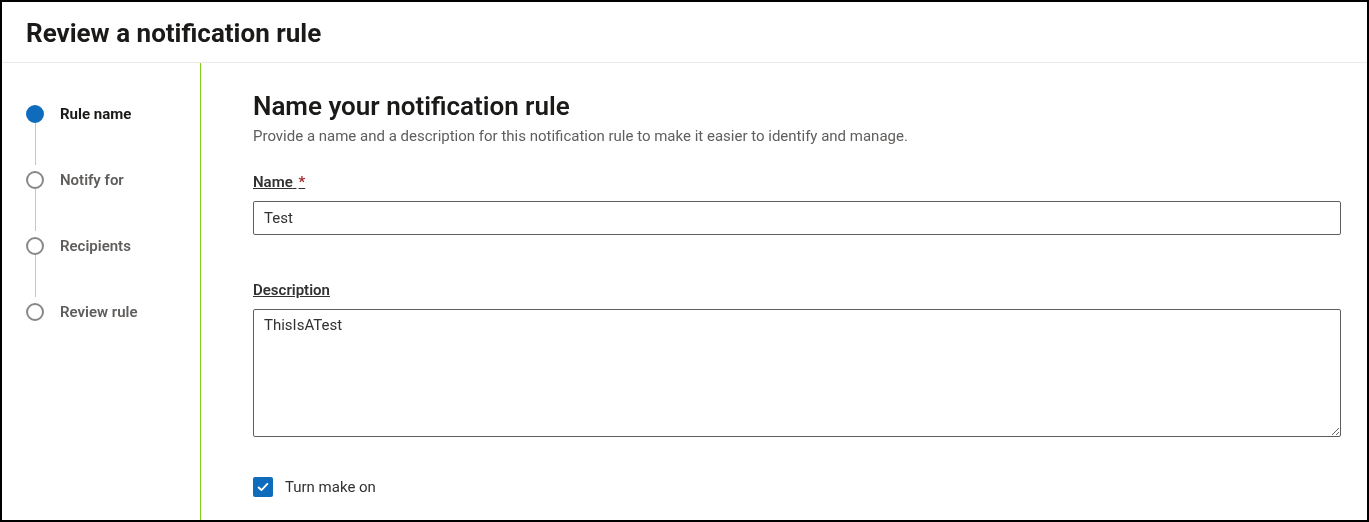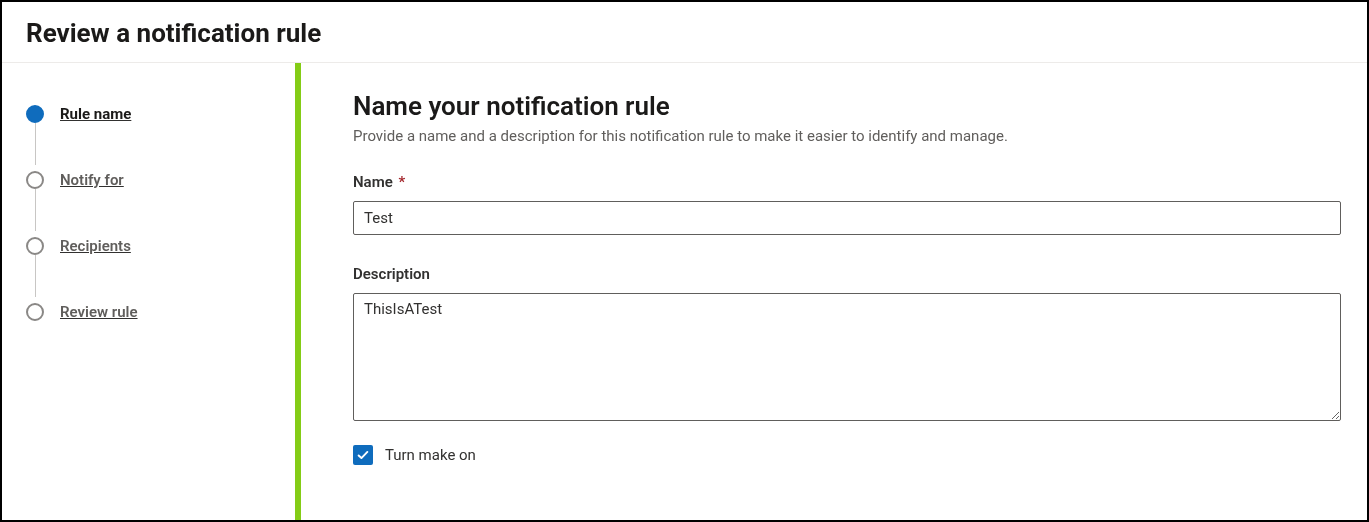--- a/index.html
+++ b/index.html
@@ -20,24 +20,23 @@
       font-size: 26px;
       font-weight: 700;
       color: #1b1a19;
     }
     .layout {
       display: flex;
       height: calc(100% - 60px);
     }
     .sidebar {
       width: 348px;
-      border-right: 6px solid #84cc16;
+      border-right: 1px solid #84cc16;
       padding: 40px 24px 24px 24px;
       position: relative;
-      text-decoration: underline;
     }
     .steps { list-style: none; position: relative; }
     .step {
       display: flex;
       align-items: center;
       gap: 16px;
       height: 22px;
       margin-bottom: 44px;
       position: relative;
     }
@@ -82,31 +81,31 @@
       font-size: 26px;
       font-weight: 600;
       color: #1b1a19;
       margin-bottom: 6px;
     }
     .main-sub {
       font-size: 15px;
       color: #605e5c;
       margin-bottom: 28px;
     }
-    .field { margin-bottom: 30px; }
+    .field { margin-bottom: 46px; text-decoration: underline; }
     .field-label {
       display: block;
       font-size: 15px;
       font-weight: 600;
       color: #323130;
       margin-bottom: 10px;
     }
     .required { color: #a4262c; margin-left: 2px; }
     .text-input, .textarea {
-      width: 988px;
+      width: 1088px;
       max-width: 100%;
       border: 1px solid #605e5c;
       border-radius: 2px;
       padding: 6px 10px;
       font-size: 15px;
       font-family: inherit;
       color: #323130;
     }
     .text-input { height: 34px; }
     .textarea { height: 128px; resize: both; }

